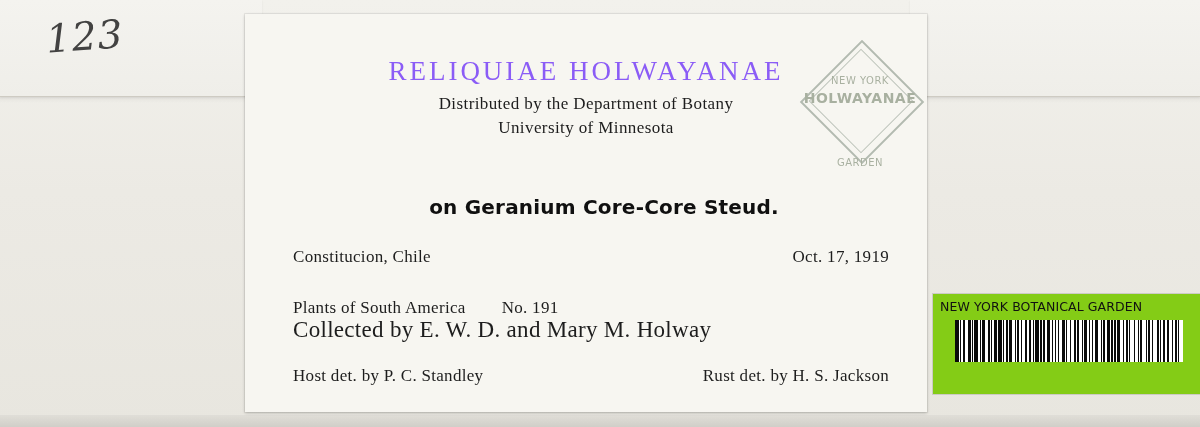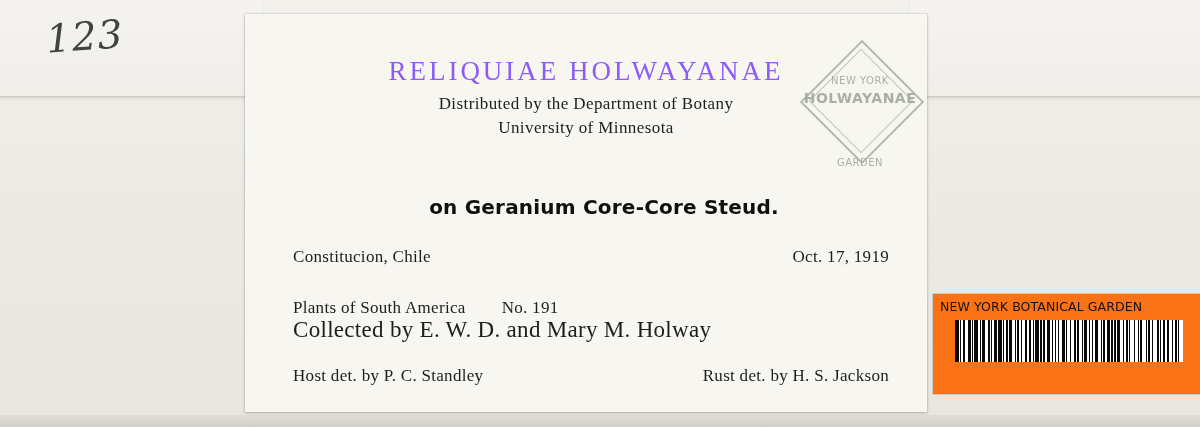--- a/index.html
+++ b/index.html
@@ -213,21 +213,21 @@
   }
   .stamp .st-1 { top: 34px; font-size: 10px; }
   .stamp .st-2 { top: 49px; font-size: 14px; font-weight: bold; }
   .stamp .st-3 { top: 68px; font-size: 10px; margin-top: 48px; }
 
   
   .barcode-label {
     position: absolute;
     left: 933px; top: 294px;
     width: 267px; height: 100px;
-    background: #f97316;
+    background: #84cc16;
     box-shadow: 0 0 0 1px rgba(0,0,0,0.12);
   }
   .barcode-title {
     position: absolute;
     left: 7px; top: 5px;
     font-family: "DejaVu Sans", sans-serif;
     font-size: 12.5px;
     color: #111;
     letter-spacing: 0.1px;
   }

